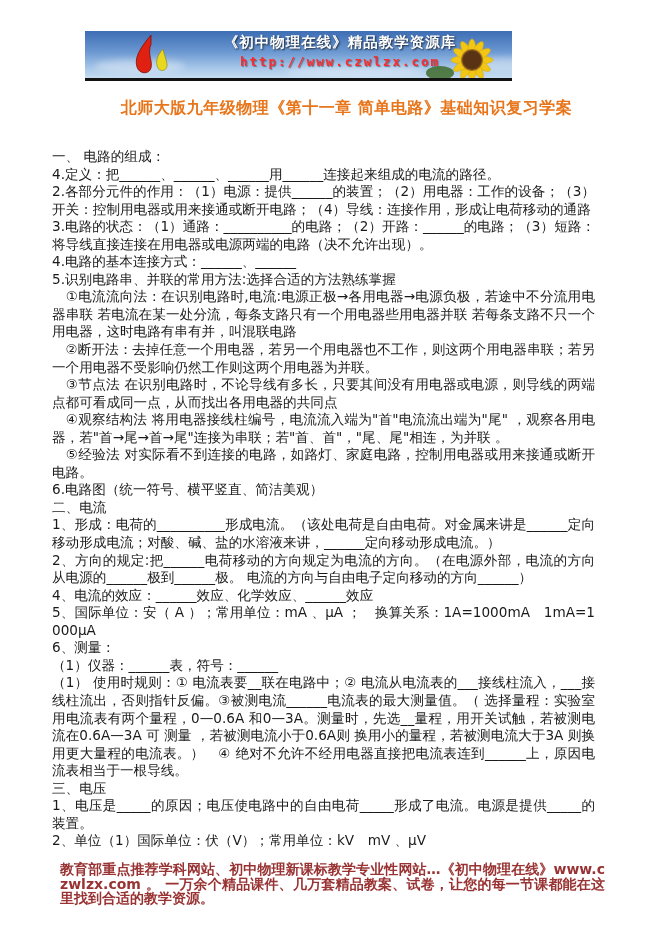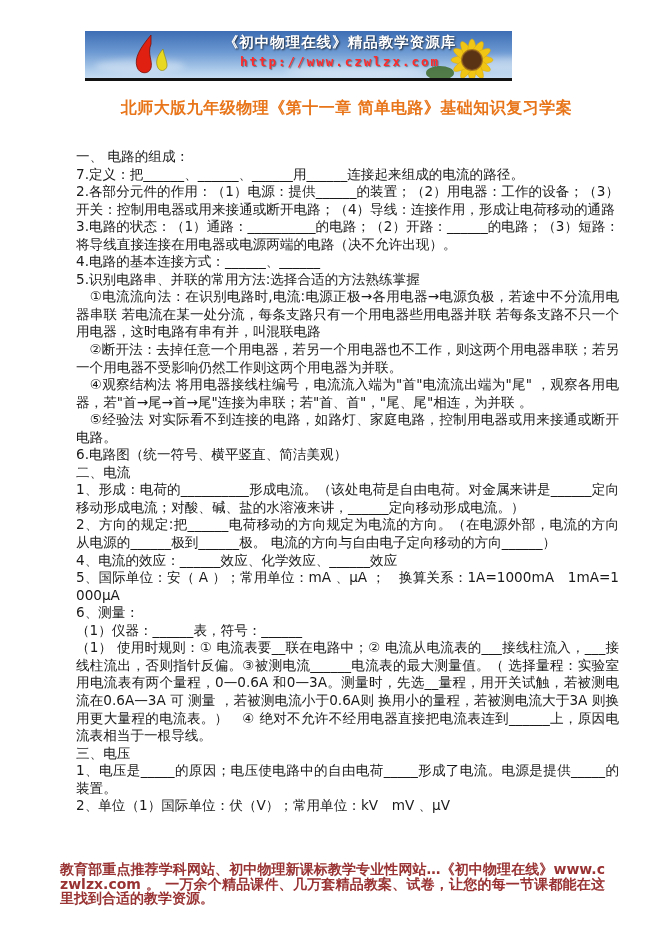--- a/index.html
+++ b/index.html
@@ -29,21 +29,21 @@
   }
   .sunflower-wrap{position:absolute;right:8px;top:4px;width:78px;height:44px;}
 
   
   .doc-title{
     position:absolute;top:82px;left:0;width:661px;margin:16px;
     text-align:center;font-size:16px;font-weight:bold;color:#e8751a;
     letter-spacing:.5px;
   }
   .doc-body{
-    position:absolute;top:148px;left:76px;width:543px;height:702px;
+    position:absolute;top:148px;left:52px;width:543px;height:702px;
     color:#1a1a1a;font-size:13.6px;line-height:17.55px;overflow:hidden;
   }
   .doc-body p.para{margin:0;text-align:justify;word-break:break-all;}
   .footer{
     position:absolute;top:862px;left:60px;width:545px;
     color:#993333;font-size:14px;line-height:14.5px;text-align:justify;word-break:break-all;font-weight:bold;
   }
 </style>
 </head>
 <body>
@@ -83,27 +83,28 @@
           <circle r="10" fill="none" stroke="#7a4a22" stroke-width="2" opacity="0.6"></circle>
         </g>
       </svg>
     </span>
   </div>
 
   <h1 class="doc-title">北师大版九年级物理《第十一章 简单电路》基础知识复习学案</h1>
 
   <div class="doc-body">
       <p class="para">一、 电路的组成：</p>
-      <p class="para">7.定义：把______、______、______用______连接起来组成的电流的路径。</p>
+      <p class="para">4.定义：把______、______、______用______连接起来组成的电流的路径。</p>
       <p class="para">2.各部分元件的作用：（1）电源：提供______的装置；（2）用电器：工作的设备；（3）开关：控制用电器或用来接通或断开电路；（4）导线：连接作用，形成让电荷移动的通路</p>
       <p class="para">3.电路的状态：（1）通路：__________的电路；（2）开路：______的电路；（3）短路：将导线直接连接在用电器或电源两端的电路（决不允许出现）。</p>
       <p class="para">4.电路的基本连接方式：______、______</p>
       <p class="para">5.识别电路串、并联的常用方法:选择合适的方法熟练掌握</p>
       <p class="para">　①电流流向法：在识别电路时,电流:电源正极→各用电器→电源负极，若途中不分流用电器串联 若电流在某一处分流，每条支路只有一个用电器些用电器并联 若每条支路不只一个用电器，这时电路有串有并，叫混联电路</p>
       <p class="para">　②断开法：去掉任意一个用电器，若另一个用电器也不工作，则这两个用电器串联；若另一个用电器不受影响仍然工作则这两个用电器为并联。</p>
+      <p class="para">　③节点法 在识别电路时，不论导线有多长，只要其间没有用电器或电源，则导线的两端点都可看成同一点，从而找出各用电器的共同点</p>
       <p class="para">　④观察结构法 将用电器接线柱编号，电流流入端为"首"电流流出端为"尾" ，观察各用电器，若"首→尾→首→尾"连接为串联；若"首、首"，"尾、尾"相连，为并联 。</p>
       <p class="para">　⑤经验法 对实际看不到连接的电路，如路灯、家庭电路，控制用电器或用来接通或断开电路。</p>
       <p class="para">6.电路图（统一符号、横平竖直、简洁美观）</p>
       <p class="para">二、电流</p>
       <p class="para">1、形成：电荷的__________形成电流。（该处电荷是自由电荷。对金属来讲是______定向移动形成电流；对酸、碱、盐的水溶液来讲，______定向移动形成电流。）</p>
       <p class="para">2、方向的规定:把______电荷移动的方向规定为电流的方向。（在电源外部，电流的方向从电源的______极到______极。 电流的方向与自由电子定向移动的方向______）</p>
       <p class="para">4、电流的效应：______效应、化学效应、______效应</p>
       <p class="para">5、国际单位：安（ A ）；常用单位：mA 、μA ；　换算关系：1A=1000mA　1mA=1000μA</p>
       <p class="para">6、测量：</p>
       <p class="para">（1）仪器：______表，符号：______</p>

